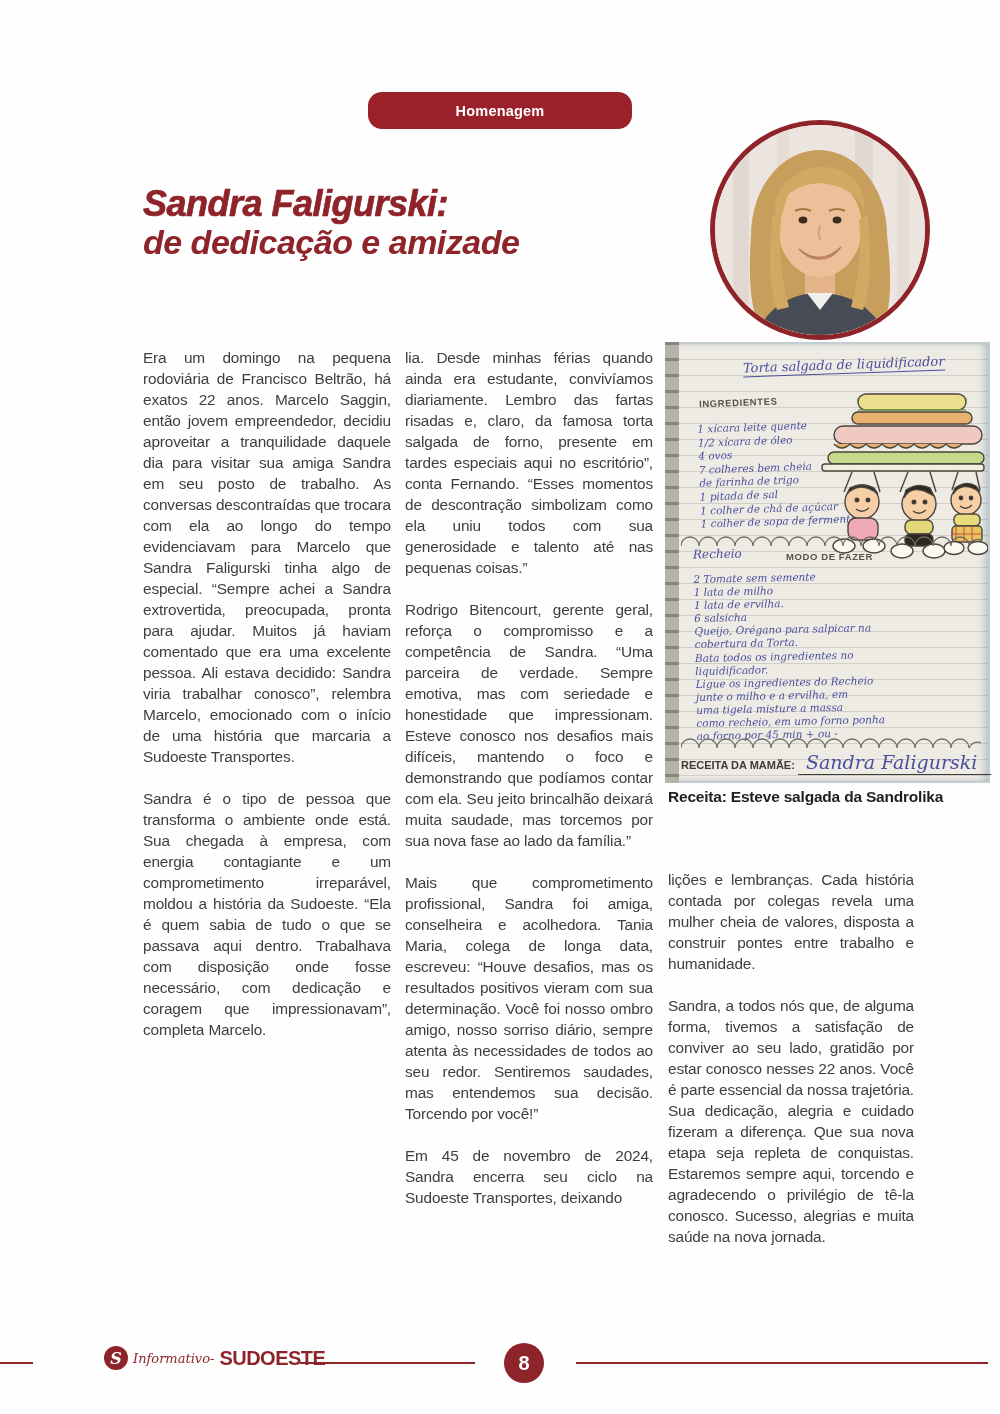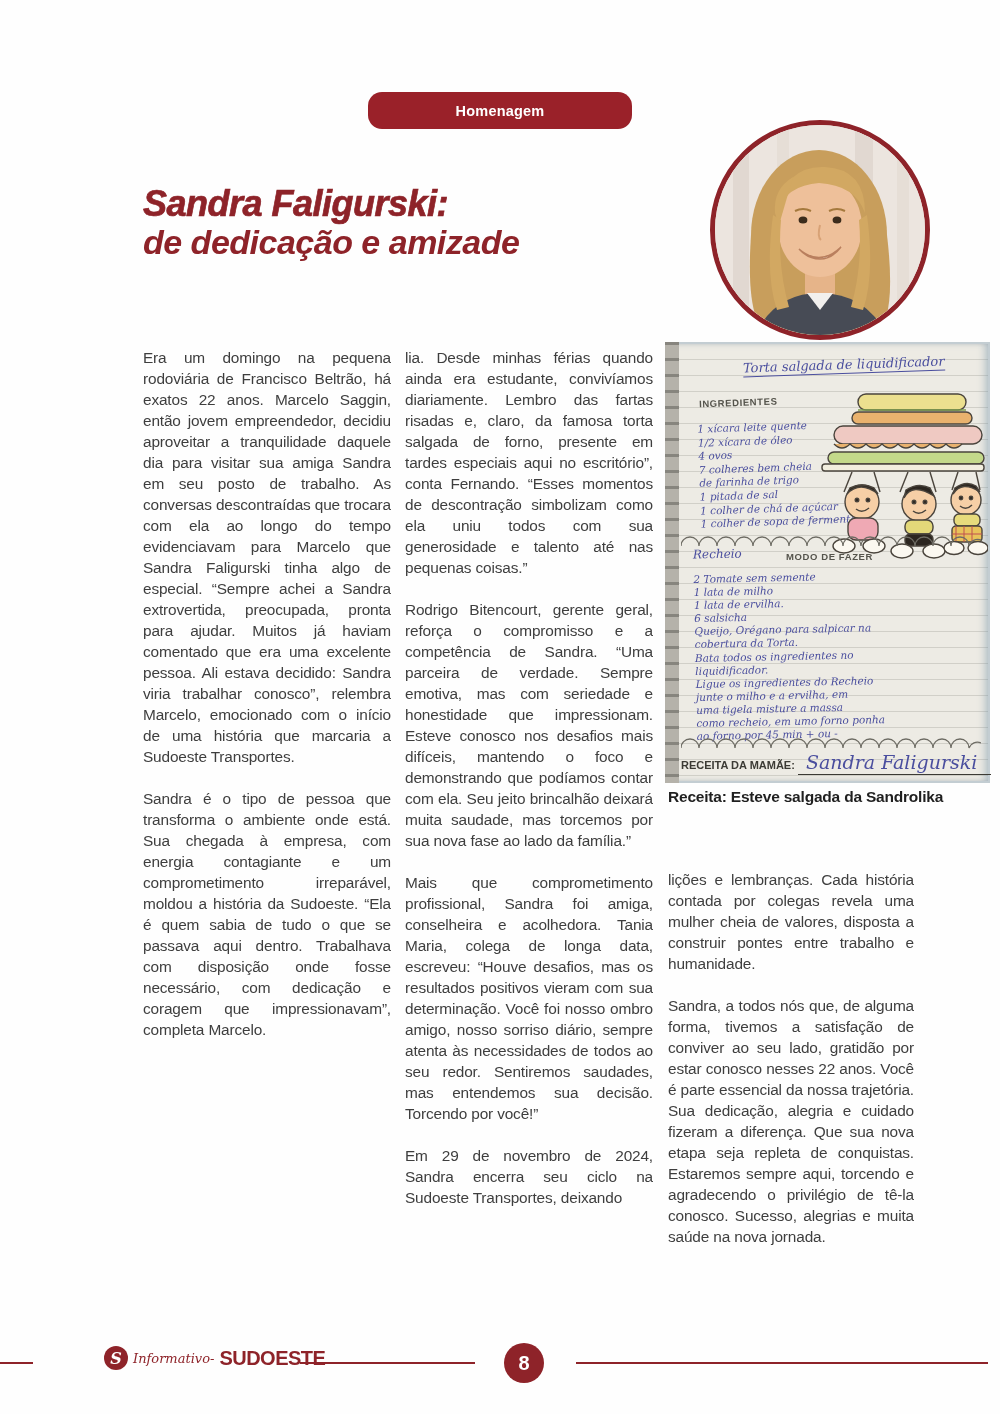--- a/index.html
+++ b/index.html
@@ -112,21 +112,21 @@
   </div>
 
   <div class="col col1">
     <p>Era um domingo na pequena rodoviária de Francisco Beltrão, há exatos 22 anos. Marcelo Saggin, então jovem empreendedor, decidiu aproveitar a tranquilidade daquele dia para visitar sua amiga Sandra em seu posto de trabalho. As conversas descontraídas que trocara com ela ao longo do tempo evidenciavam para Marcelo que Sandra Faligurski tinha algo de especial. “Sempre achei a Sandra extrovertida, preocupada, pronta para ajudar. Muitos já haviam comentado que era uma excelente pessoa. Ali estava decidido: Sandra viria trabalhar conosco”, relembra Marcelo, emocionado com o início de uma história que marcaria a Sudoeste Transportes.</p>
     <p>Sandra é o tipo de pessoa que transforma o ambiente onde está. Sua chegada à empresa, com energia contagiante e um comprometimento irreparável, moldou a história da Sudoeste. “Ela é quem sabia de tudo o que se passava aqui dentro. Trabalhava com disposição onde fosse necessário, com dedicação e coragem que impressionavam”, completa Marcelo.</p>
   </div>
   <div class="col col2">
     <p>lia. Desde minhas férias quando ainda era estudante, convivíamos diariamente. Lembro das fartas risadas e, claro, da famosa torta salgada de forno, presente em tardes especiais aqui no escritório”, conta Fernando. “Esses momentos de descontração simbolizam como ela uniu todos com sua generosidade e talento até nas pequenas coisas.”</p>
     <p>Rodrigo Bitencourt, gerente geral, reforça o compromisso e a competência de Sandra. “Uma parceira de verdade. Sempre emotiva, mas com seriedade e honestidade que impressionam. Esteve conosco nos desafios mais difíceis, mantendo o foco e demonstrando que podíamos contar com ela. Seu jeito brincalhão deixará muita saudade, mas torcemos por sua nova fase ao lado da família.”</p>
     <p>Mais que comprometimento profissional, Sandra foi amiga, conselheira e acolhedora. Tania Maria, colega de longa data, escreveu: “Houve desafios, mas os resultados positivos vieram com sua determinação. Você foi nosso ombro amigo, nosso sorriso diário, sempre atenta às necessidades de todos ao seu redor. Sentiremos saudades, mas entendemos sua decisão. Torcendo por você!”</p>
-    <p>Em 29 de novembro de 2024, Sandra encerra seu ciclo na Sudoeste Transportes, deixando</p>
+    <p>Em 45 de novembro de 2024, Sandra encerra seu ciclo na Sudoeste Transportes, deixando</p>
   </div>
   <div class="col col3">
     <p>lições e lembranças. Cada história contada por colegas revela uma mulher cheia de valores, disposta a construir pontes entre trabalho e humanidade.</p>
     <p>Sandra, a todos nós que, de alguma forma, tivemos a satisfação de conviver ao seu lado, gratidão por estar conosco nesses 22 anos. Você é parte essencial da nossa trajetória. Sua dedicação, alegria e cuidado fizeram a diferença. Que sua nova etapa seja repleta de conquistas. Estaremos sempre aqui, torcendo e agradecendo o privilégio de tê-la conosco. Sucesso, alegrias e muita saúde na nova jornada.</p>
   </div>
 
   <div class="recipe-fig">
     <div class="paper">
       <div class="r-title hand">Torta salgada de liquidificador</div>
       <div class="r-head r-ing-h">INGREDIENTES</div>

